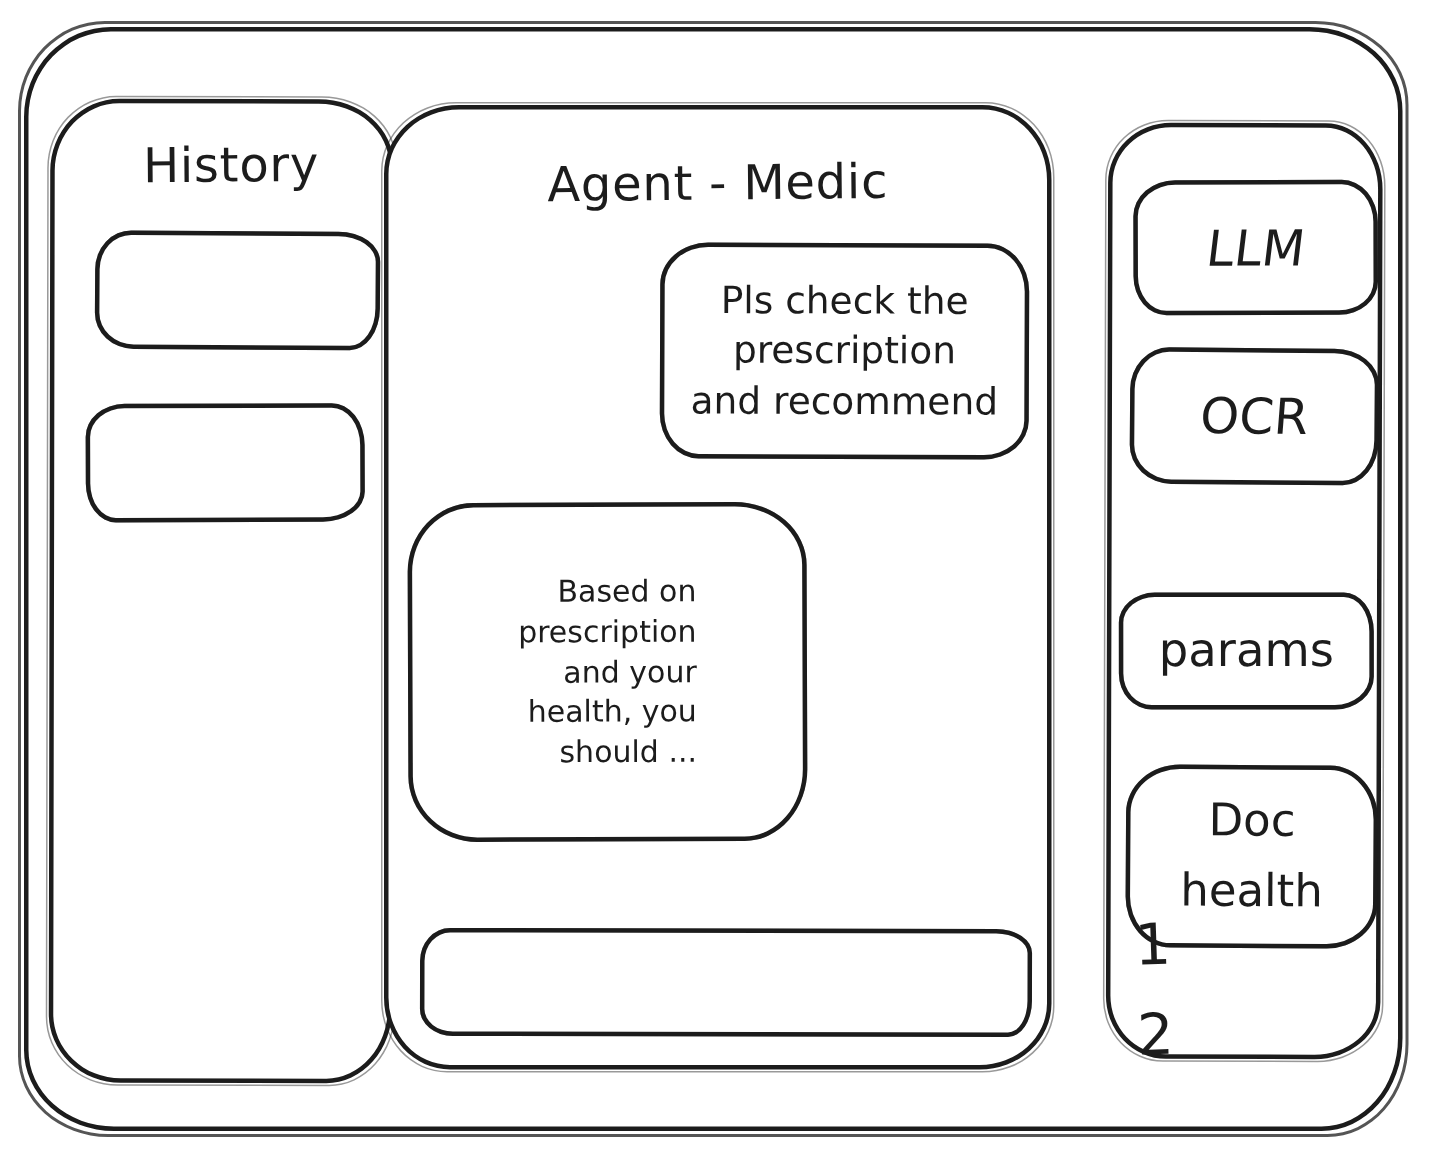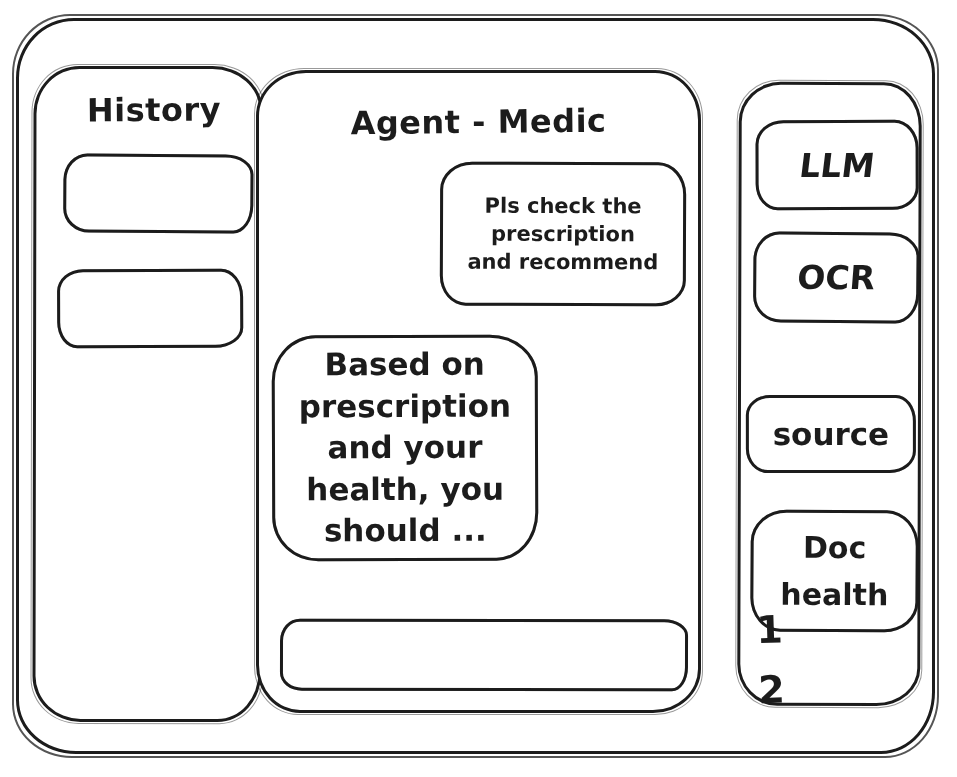--- a/index.html
+++ b/index.html
@@ -6,21 +6,21 @@
     --ink:#1c1c1c;
     --bg:#ffffff;
   }
   *{box-sizing:border-box;}
   html,body{margin:0;padding:0;background:var(--bg);}
   .stage{
     position:relative;
     width:957px;height:777px;
     background:var(--bg);
     font-family:"DejaVu Sans","Liberation Sans",sans-serif;
-    font-weight:700;
+    font-weight:400;
     color:var(--ink);
     overflow:hidden;
     border-radius:29px;
   }
   
   .sk{
     position:absolute;
     border:3px solid var(--ink);
     background:var(--bg);
   }
@@ -76,29 +76,29 @@
     <div class="sk light" style="left:21px;top:200px;width:186px;height:79px;
                 border-radius:26px 22px 28px 20px / 22px 28px 20px 26px;transform:rotate(-.3deg);"></div>
   </div>
 
   <div class="sk" style="left:256px;top:70px;width:445px;height:643px;
               border-radius:50px 46px 48px 44px / 46px 50px 44px 48px;">
     <div class="title" style="left:0;right:0;top:30px;font-size:32px;">Agent - Medic</div>
 
     <div class="sk light center-txt" style="left:181px;top:89px;width:246px;height:144px;
                 border-radius:32px 28px 30px 26px / 28px 32px 26px 30px;
-                font-size:21px;padding:8px 10px;transform:rotate(.2deg);">
+                font-size:25px;padding:8px 10px;transform:rotate(.2deg);">
       <span class="prewrap">Pls check the
 prescription
 and recommend</span>
     </div>
 
     <div class="sk light center-txt" style="left:13px;top:262px;width:266px;height:226px;
                 border-radius:44px 48px 42px 46px / 46px 42px 48px 44px;
-                font-size:31px;padding:8px 12px;transform:rotate(-.2deg);">
+                font-size:20px;padding:8px 12px;transform:rotate(-.2deg);text-align:right;">
       <span class="prewrap">Based on
 prescription
 and your
 health, you
 should ...</span>
     </div>
 
     <div class="sk light center-txt" role="textbox" style="left:21px;top:546px;width:408px;height:72px;
                 border-radius:20px 24px 16px 22px / 22px 16px 24px 18px;
                 font-size:26px;transform:rotate(.1deg);">
@@ -117,21 +117,21 @@
 
     <div class="sk light center-txt" style="left:12px;top:147px;width:166px;height:91px;
                 border-radius:26px 30px 24px 28px / 28px 24px 30px 26px;
                 font-size:33px;transform:rotate(.3deg);">
       <span style="transform:skewX(-4deg);display:inline-block;">OCR</span>
     </div>
 
     <div class="sk light center-txt" style="left:5px;top:310px;width:170px;height:78px;
                 border-radius:24px 20px 26px 22px / 20px 26px 22px 24px;
                 font-size:31px;transform:rotate(-.2deg);">
-      <span>source</span>
+      <span>params</span>
     </div>
 
     <div class="sk light center-txt" style="left:10px;top:425px;width:168px;height:122px;
                 border-radius:36px 32px 34px 30px / 32px 36px 30px 34px;
                 font-size:30px;line-height:1.58;padding:4px 18px;transform:rotate(.2deg);">
       <span>Doc health</span>
     </div>
 
     <div class="numeral" style="left:16px;top:526px;">1</div>
     <div class="numeral" style="left:18px;top:586px;">2</div>

